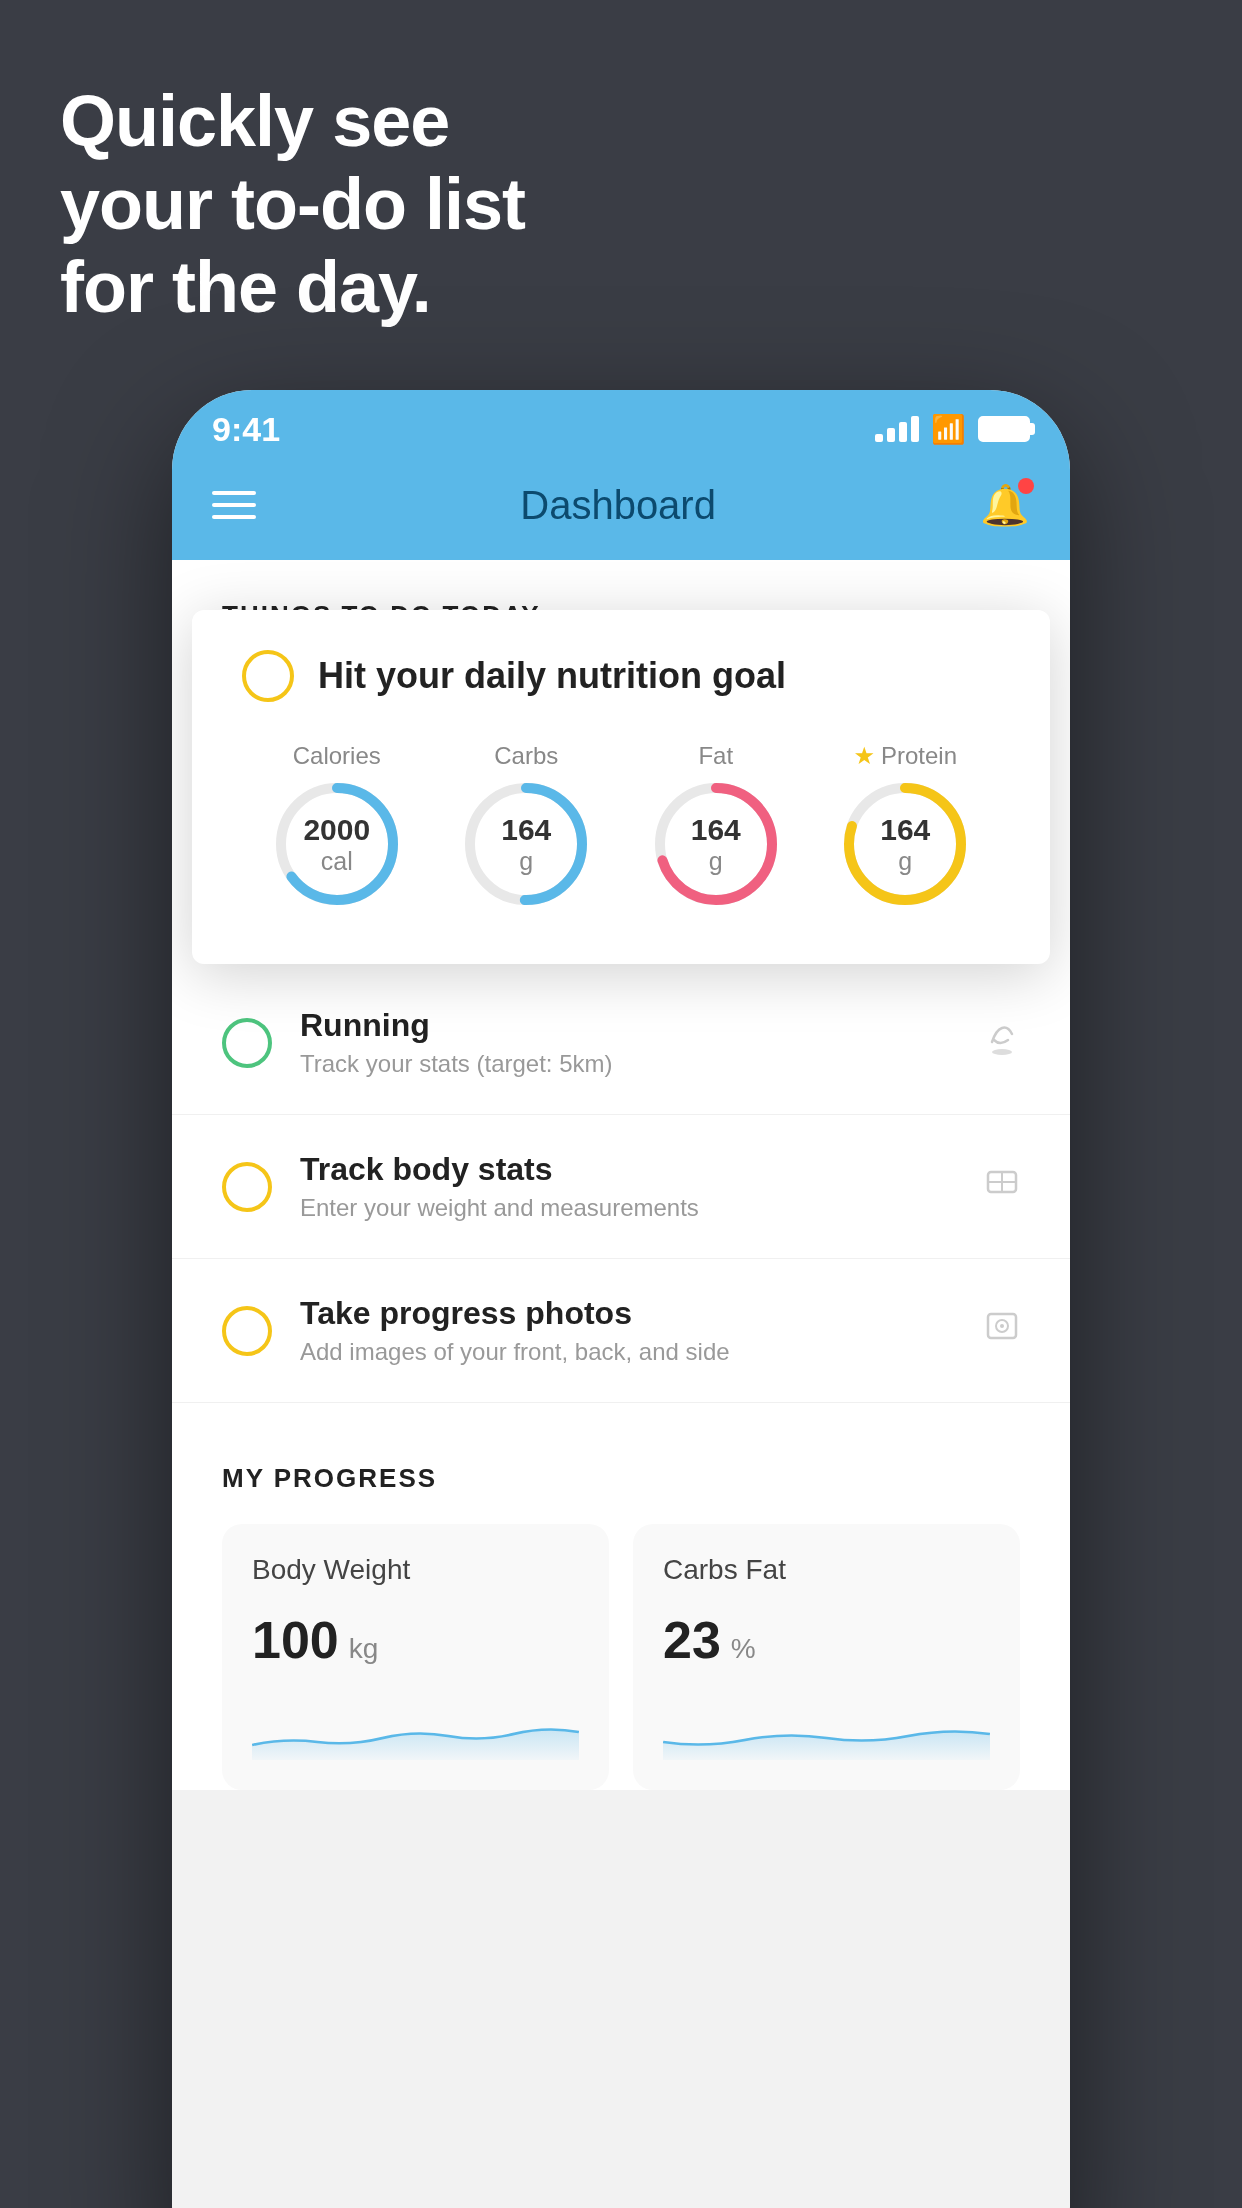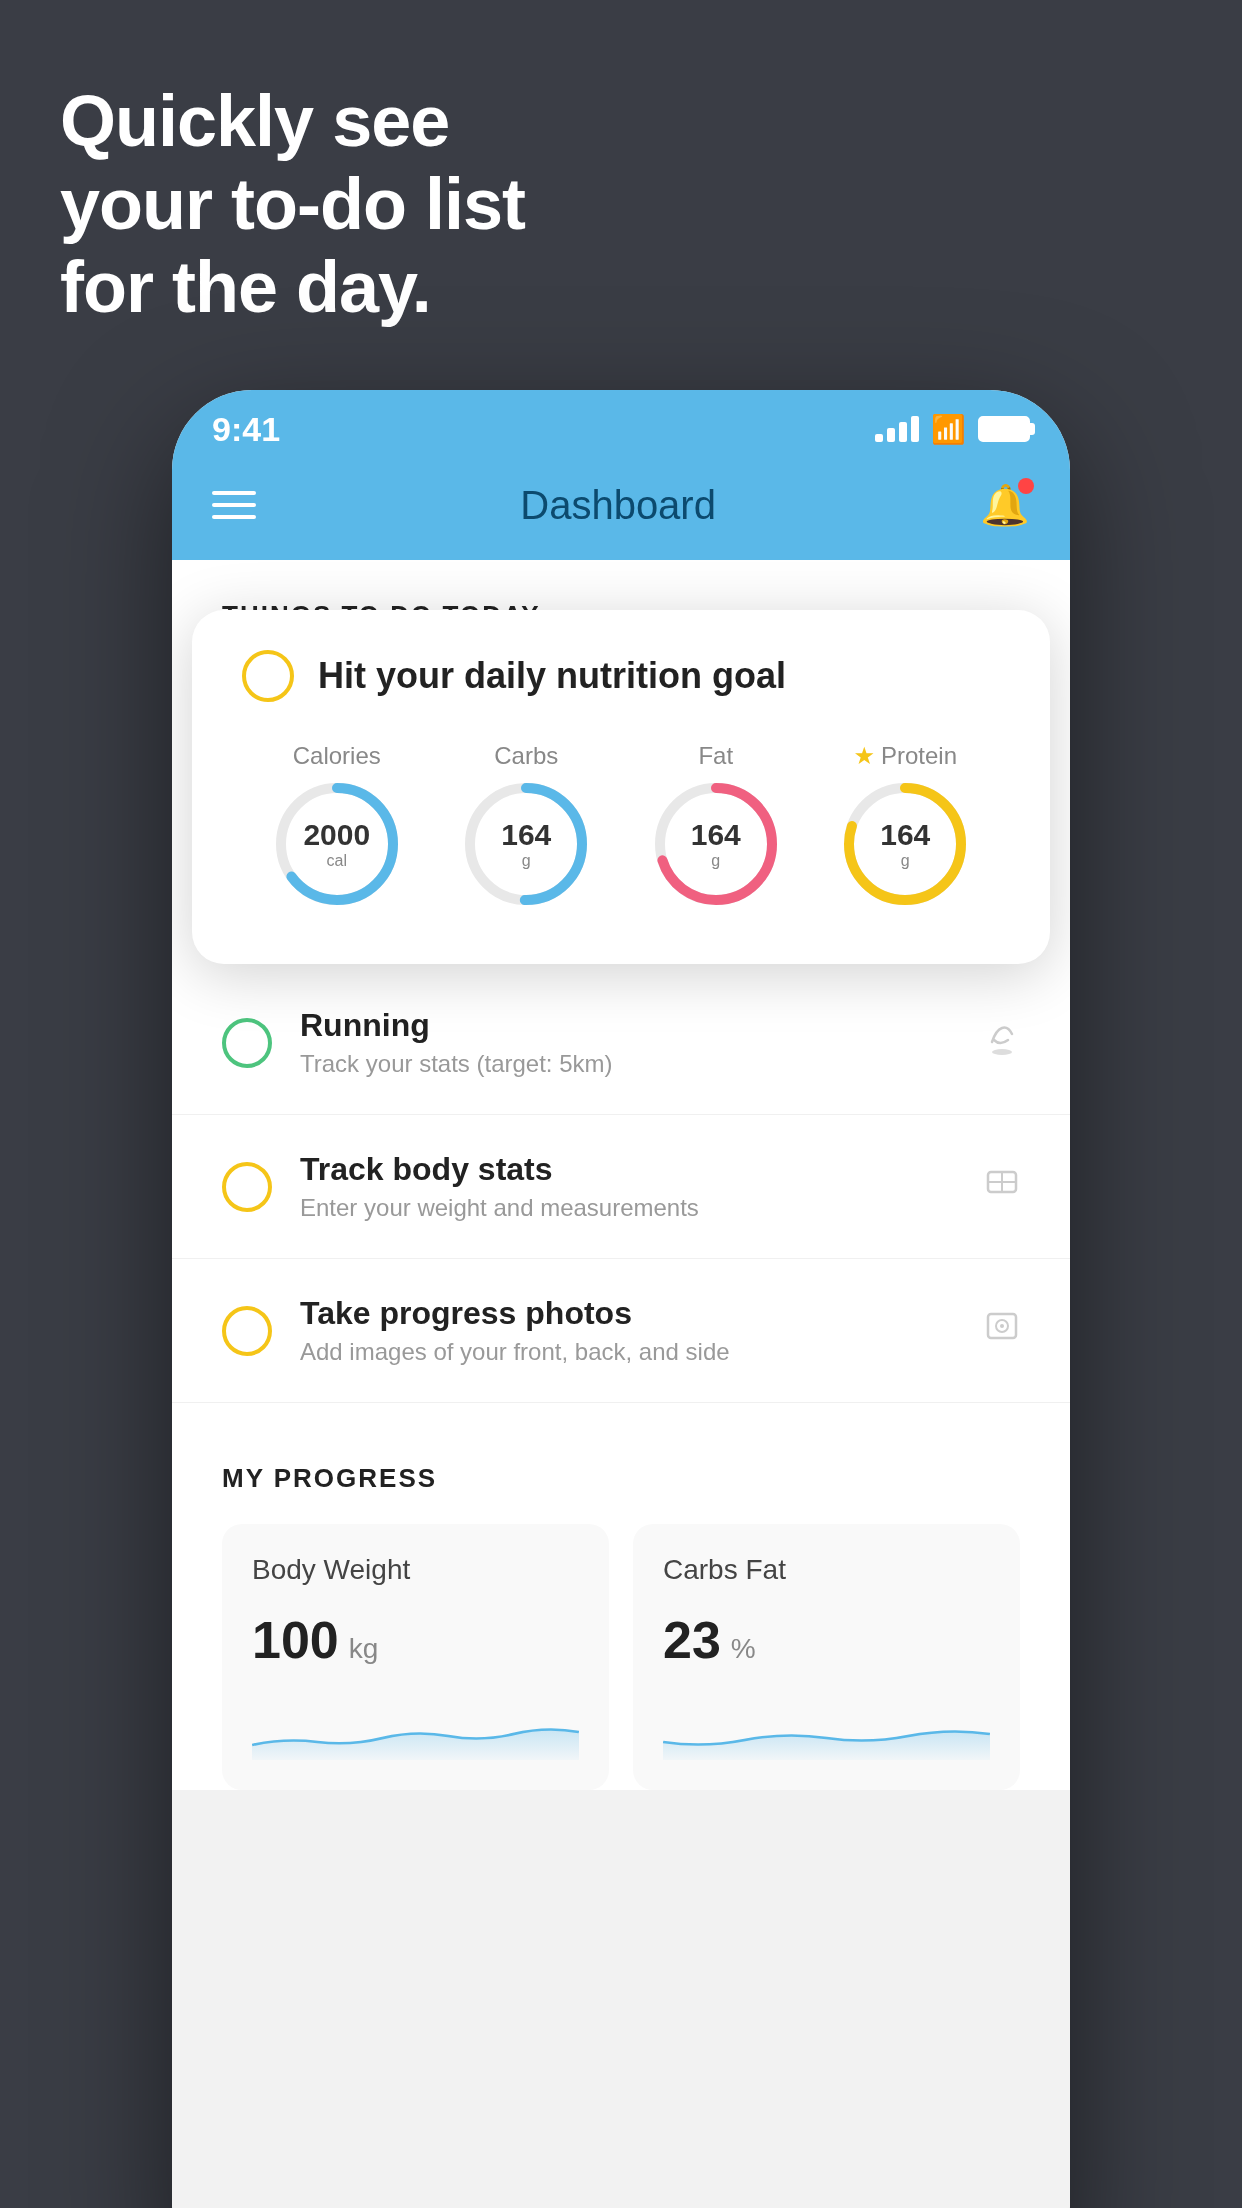--- a/index.html
+++ b/index.html
@@ -147,21 +147,21 @@
     }
 
     
     .floating-card {
       position: absolute;
       top: 50px;
       left: 0px;
       right: 0px;
       margin: 0 20px;
       background: #fff;
-      border-radius: 32px;
+      border-radius: 12px;
       box-shadow: 0 10px 60px rgba(0,0,0,0.18);
       padding: 40px 50px 50px;
       z-index: 10;
     }
 
     .card-header {
       display: flex;
       align-items: center;
       gap: 24px;
       margin-bottom: 40px;
@@ -225,21 +225,21 @@
       transform: translate(-50%, -50%);
       text-align: center;
     }
     .ring-value {
       font-size: 30px;
       font-weight: 700;
       color: #333;
       display: block;
     }
     .ring-unit {
-      font-size: 16px;
+      font-size: 25px;
       color: #888;
       display: block;
     }
 
     
     .todo-list {
       margin-top: 320px;
     }
     .todo-item {
       display: flex;

